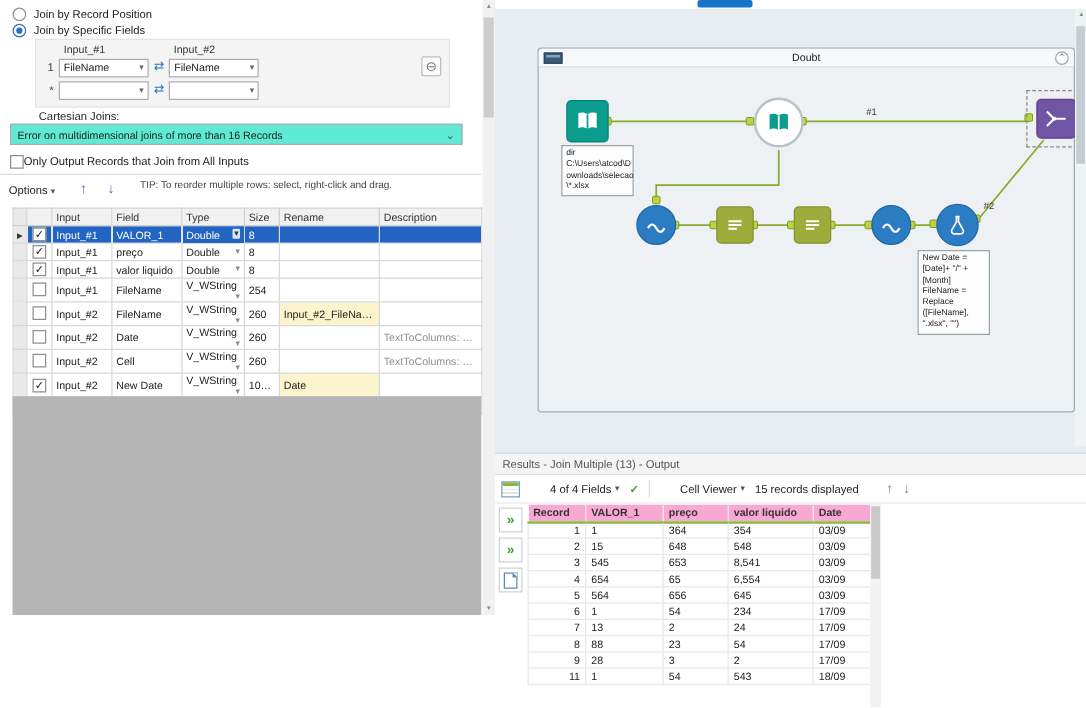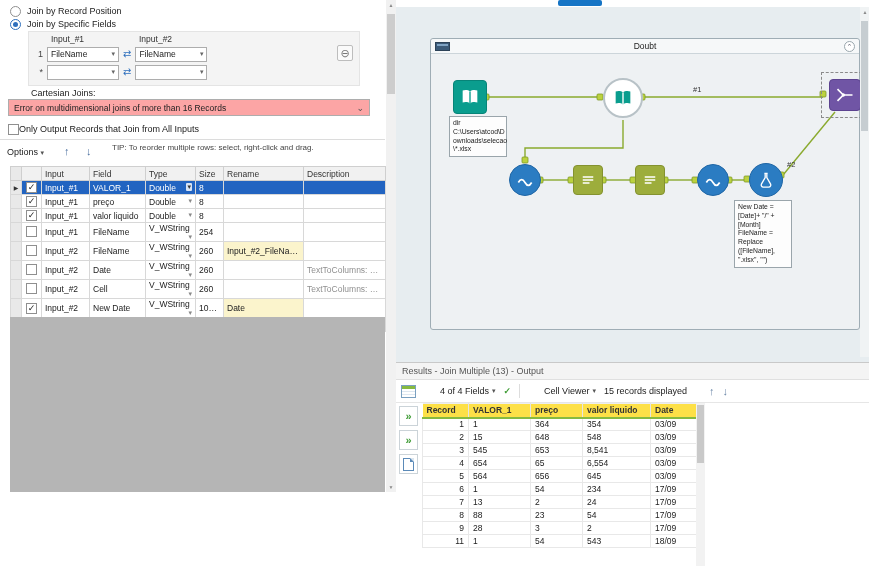--- a/index.html
+++ b/index.html
@@ -18,21 +18,21 @@
   .jt-head { position:absolute; top:2px; font-size:8.5px; color:#333; }
   .jc-row { position:absolute; left:4px; display:flex; align-items:center; gap:4px; height:16px; }
   .jc-num { width:10px; text-align:right; color:#444; }
   .combo { width:72px; height:15px; background:#fff; border:1px solid #adadad; display:flex; align-items:center; padding:0 3px; font-size:8.5px; }
   .combo .caret { margin-left:auto; color:#666; font-size:7px; }
   .swap { color:#2e6fbd; font-size:10px; line-height:1; }
   .minus-btn { position:absolute; right:6px; top:13px; width:16px; height:16px; border:1px solid #bdbdbd; background:#fafafa; color:#777;
                display:flex; align-items:center; justify-content:center; font-size:11px; border-radius:2px; }
 
   .label { position:absolute; color:#222;margin-left:23px; }
-  .select { position:absolute; left:8px; top:99px; width:362px; height:17px; background:#fca5a5; border:1px solid #adadad;
+  .select { position:absolute; left:8px; top:99px; width:362px; height:17px; background:#5eead4; border:1px solid #adadad;
             display:flex; align-items:center; padding:0 5px; font-size:8.5px; }
   .sel-caret { margin-left:auto; color:#555; font-size:9px; }
 
   .cb-row { position:absolute; left:8px; top:123px; display:flex; align-items:center; gap:0; height:12px; }
   .checkbox { width:11px; height:11px; border:1px solid #8f8f8f; background:#fff; display:inline-flex; align-items:center; justify-content:center; flex:0 0 auto; }
   .checkbox.checked::after { content:"✓"; font-size:9px; color:#222; line-height:1; }
 
   .divider { position:absolute; left:0; top:139px; width:385px; height:1px; background:#dcdcdc; }
   .options-bar { position:absolute; left:0; top:140px; width:385px; height:24px; }
   .opt-btn { position:absolute; left:7px; top:7px; color:#222; }
@@ -105,21 +105,21 @@
 
   .res-body { position:relative; height:163px; background:#fff; }
   .side-btn { position:absolute; left:3px; width:19px; height:20px; border:1px solid #cbd3d8; background:#fff;
               display:flex; align-items:center; justify-content:center; }
   .chev { color:#3f9c35; font-weight:bold; font-size:11px; line-height:1; }
   .doc { width:11px; height:13px; border:1px solid #5b8ab8; background:#fff; position:relative; }
   .doc::after { content:""; position:absolute; right:-1px; top:-1px; border-style:solid; border-width:0 4px 4px 0; border-color:transparent #dde7f0 #5b8ab8 transparent; }
 
   .res-table { position:absolute; left:26px; top:0; border-collapse:collapse; table-layout:fixed; font-size:8.5px; background:#fff; }
   .res-table th { border-bottom:2px solid #86ba40; border-right:1px solid #e4e4e4; border-top:1px solid #eee; height:14px;
-                  font-weight:bold; text-align:left; padding:0 4px; color:#333; background:#fde047; white-space:nowrap; overflow:hidden; }
+                  font-weight:bold; text-align:left; padding:0 4px; color:#333; background:#f9a8d4; white-space:nowrap; overflow:hidden; }
   .res-table td { border:1px solid #e8e8e8; height:13px; padding:0 4px; white-space:nowrap; overflow:hidden; color:#222; }
   .res-table td.rec { text-align:right; }
   .res-scroll { position:absolute; left:300px; top:0; width:9px; height:163px; background:#f2f2f2; }
   .res-scroll .thumb { position:absolute; left:1px; top:2px; width:7px; height:58px; background:#c9c9c9; }
 </style>
 </head>
 <body>
 
 <div class="app">
 

